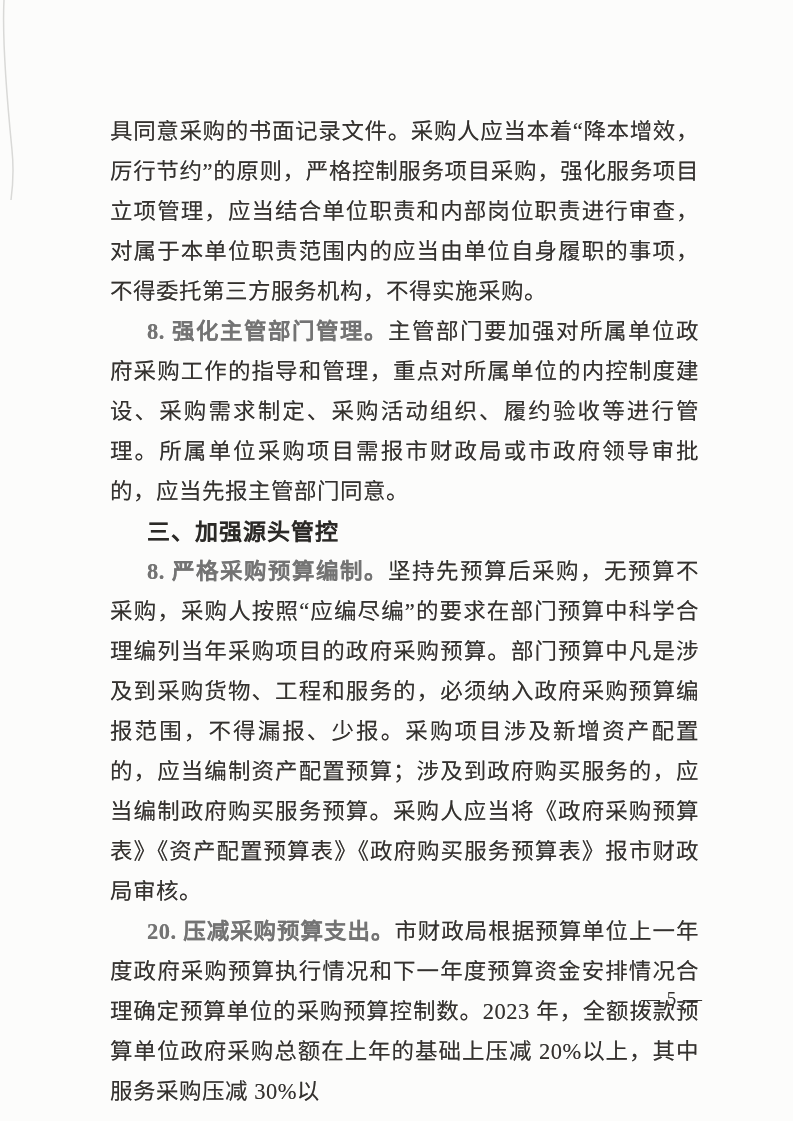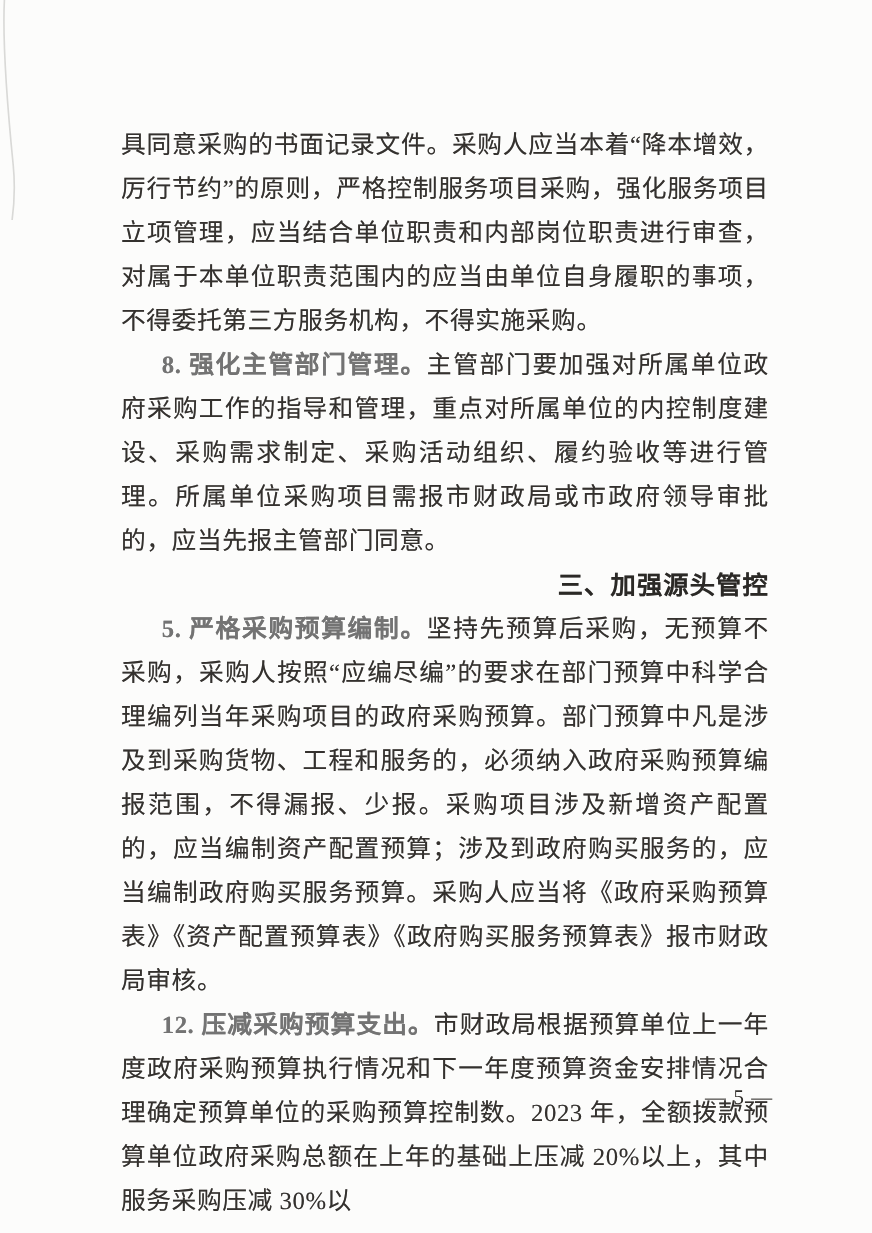--- a/index.html
+++ b/index.html
@@ -37,21 +37,21 @@
     color: #737373;
   }
   .heading {
     font-family: "Liberation Sans", sans-serif;
     font-weight: bold;
     font-size: 23px;
     line-height: 40px;
     text-indent: 37px;
     color: #2b2926;
     letter-spacing: 1px;
-    text-align: right;
+    text-align: left;
   }
   .footer {
     position: absolute;
     top: 988px;
     right: 90px;
     font-size: 19px;
     color: #2f2d2a;
     letter-spacing: 1px;
     font-family: "Liberation Serif", serif;
   }
@@ -62,19 +62,19 @@
 <div class="page">
 
   <svg class="artifact" width="30" height="200" viewBox="0 0 30 200">
     <path d="M 4 0 C 2 40, 6 90, 12 150 C 14 170, 13 185, 11 200" fill="none" stroke="#d9d9d7" stroke-width="1.5"></path>
   </svg>
 
   <div class="content">
       <p class="para">具同意采购的书面记录文件。采购人应当本着“降本增效，厉行节约”的原则，严格控制服务项目采购，强化服务项目立项管理，应当结合单位职责和内部岗位职责进行审查，对属于本单位职责范围内的应当由单位自身履职的事项，不得委托第三方服务机构，不得实施采购。</p>
       <p class="para indent"><span class="lead">8. 强化主管部门管理。</span>主管部门要加强对所属单位政府采购工作的指导和管理，重点对所属单位的内控制度建设、采购需求制定、采购活动组织、履约验收等进行管理。所属单位采购项目需报市财政局或市政府领导审批的，应当先报主管部门同意。</p>
       <div class="heading">三、加强源头管控</div>
-      <p class="para indent"><span class="lead">5. 严格采购预算编制。</span>坚持先预算后采购，无预算不采购，采购人按照“应编尽编”的要求在部门预算中科学合理编列当年采购项目的政府采购预算。部门预算中凡是涉及到采购货物、工程和服务的，必须纳入政府采购预算编报范围，不得漏报、少报。采购项目涉及新增资产配置的，应当编制资产配置预算；涉及到政府购买服务的，应当编制政府购买服务预算。采购人应当将《政府采购预算表》《资产配置预算表》《政府购买服务预算表》报市财政局审核。</p>
-      <p class="para indent"><span class="lead">12. 压减采购预算支出。</span>市财政局根据预算单位上一年度政府采购预算执行情况和下一年度预算资金安排情况合理确定预算单位的采购预算控制数。2023 年，全额拨款预算单位政府采购总额在上年的基础上压减 20%以上，其中服务采购压减 30%以</p>
+      <p class="para indent"><span class="lead">8. 严格采购预算编制。</span>坚持先预算后采购，无预算不采购，采购人按照“应编尽编”的要求在部门预算中科学合理编列当年采购项目的政府采购预算。部门预算中凡是涉及到采购货物、工程和服务的，必须纳入政府采购预算编报范围，不得漏报、少报。采购项目涉及新增资产配置的，应当编制资产配置预算；涉及到政府购买服务的，应当编制政府购买服务预算。采购人应当将《政府采购预算表》《资产配置预算表》《政府购买服务预算表》报市财政局审核。</p>
+      <p class="para indent"><span class="lead">20. 压减采购预算支出。</span>市财政局根据预算单位上一年度政府采购预算执行情况和下一年度预算资金安排情况合理确定预算单位的采购预算控制数。2023 年，全额拨款预算单位政府采购总额在上年的基础上压减 20%以上，其中服务采购压减 30%以</p>
     </div>
 
   <div class="footer">— 5 —</div>
 
 </div>
 
 </body></html>

